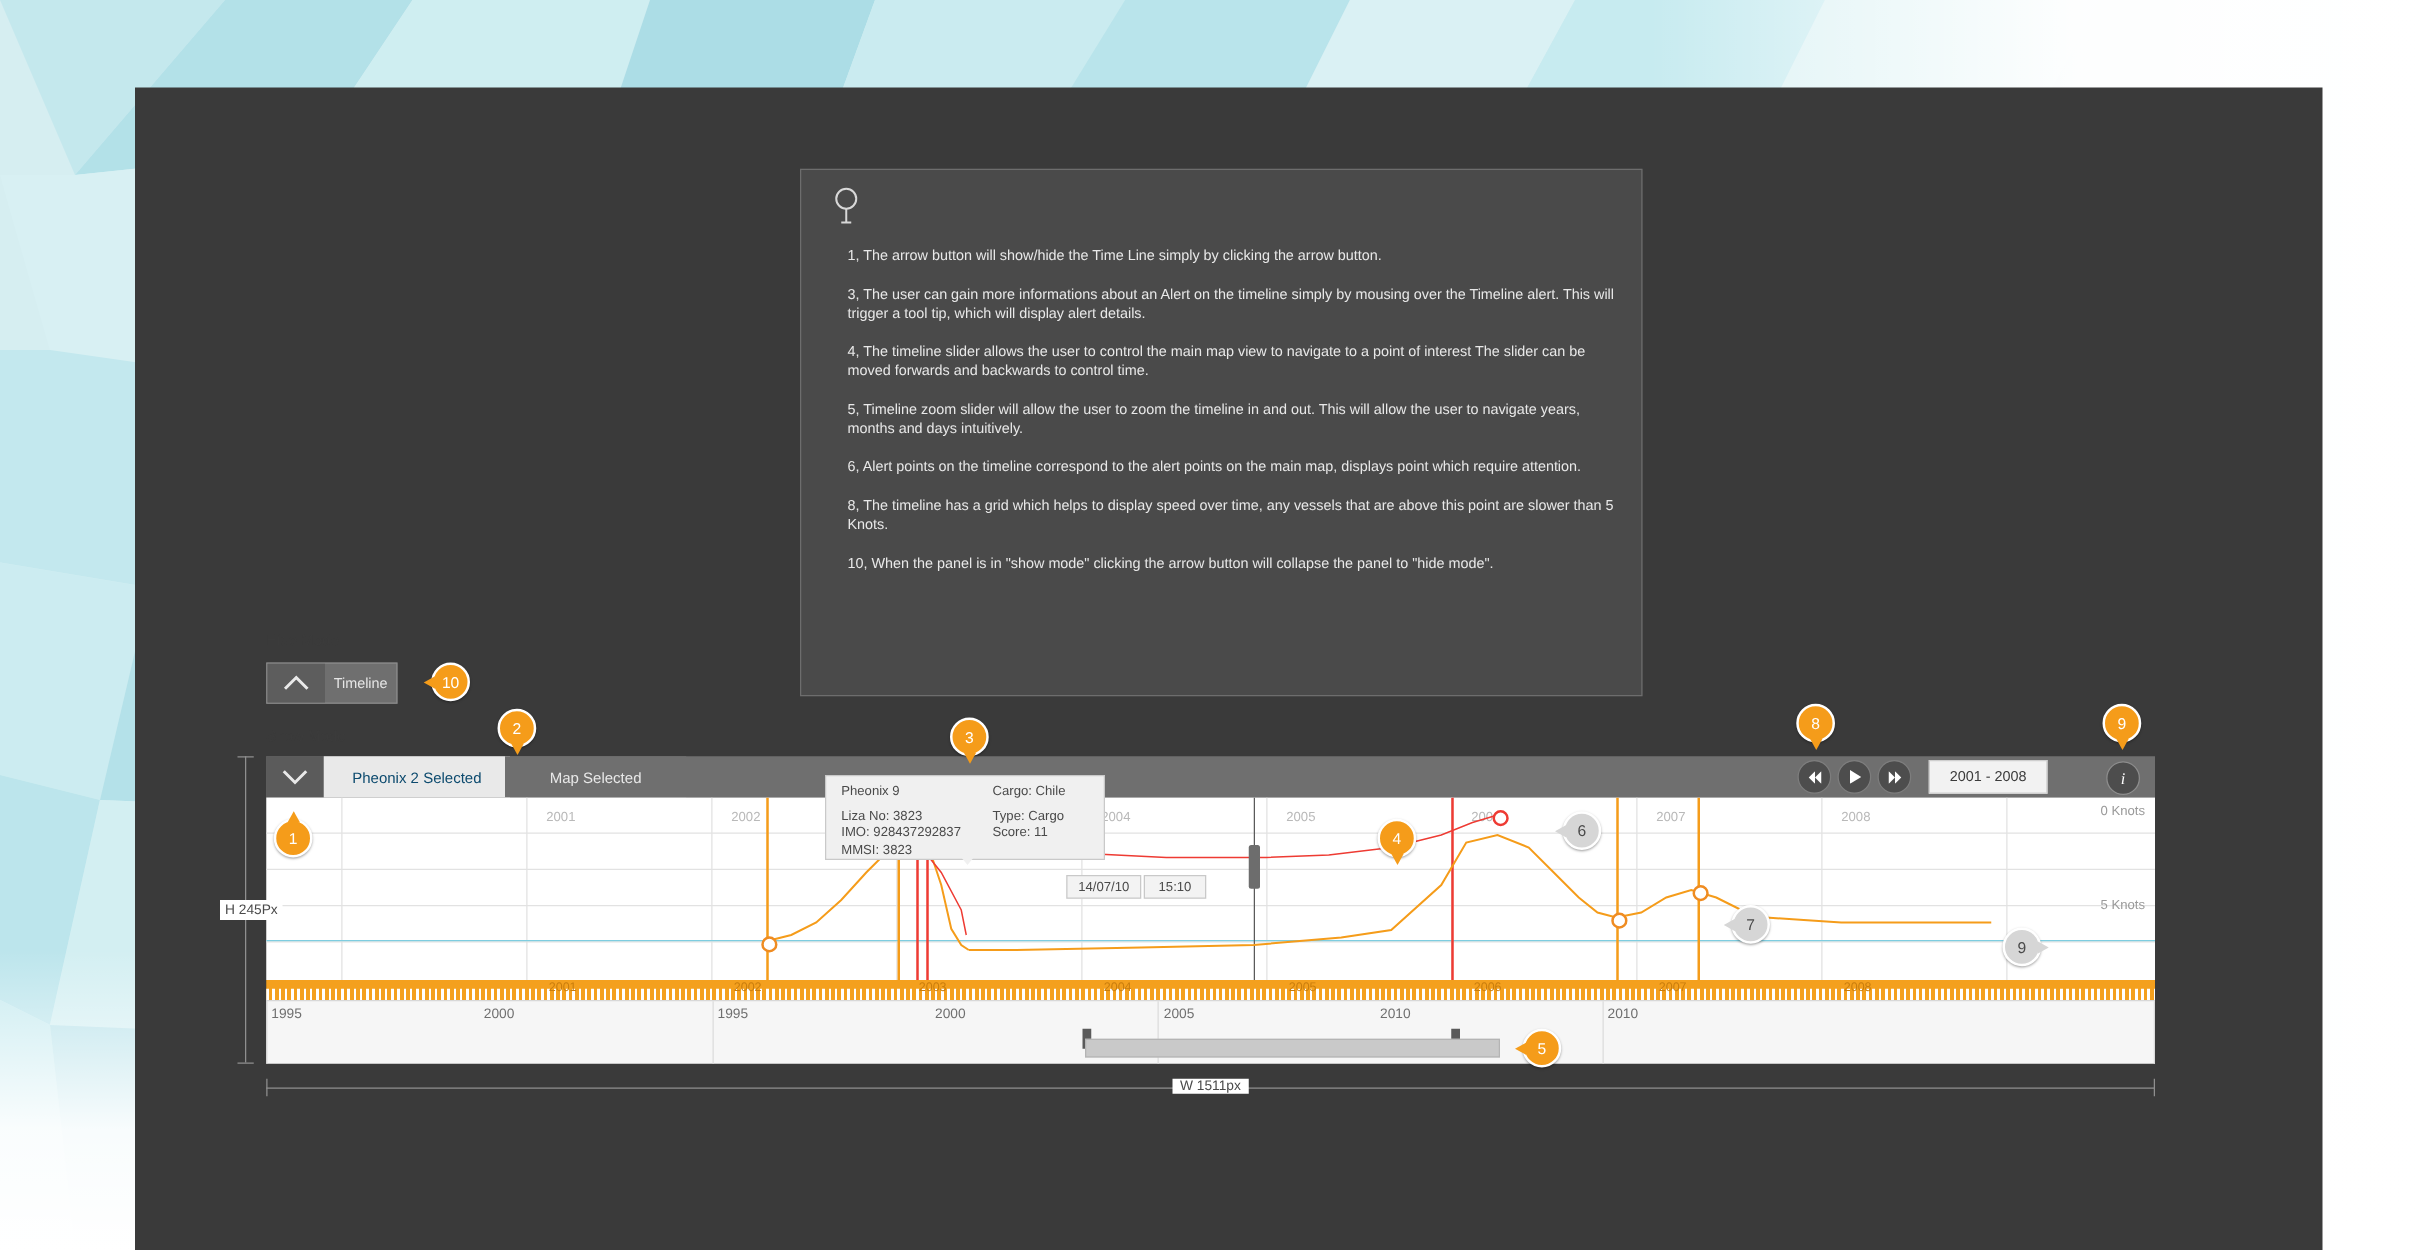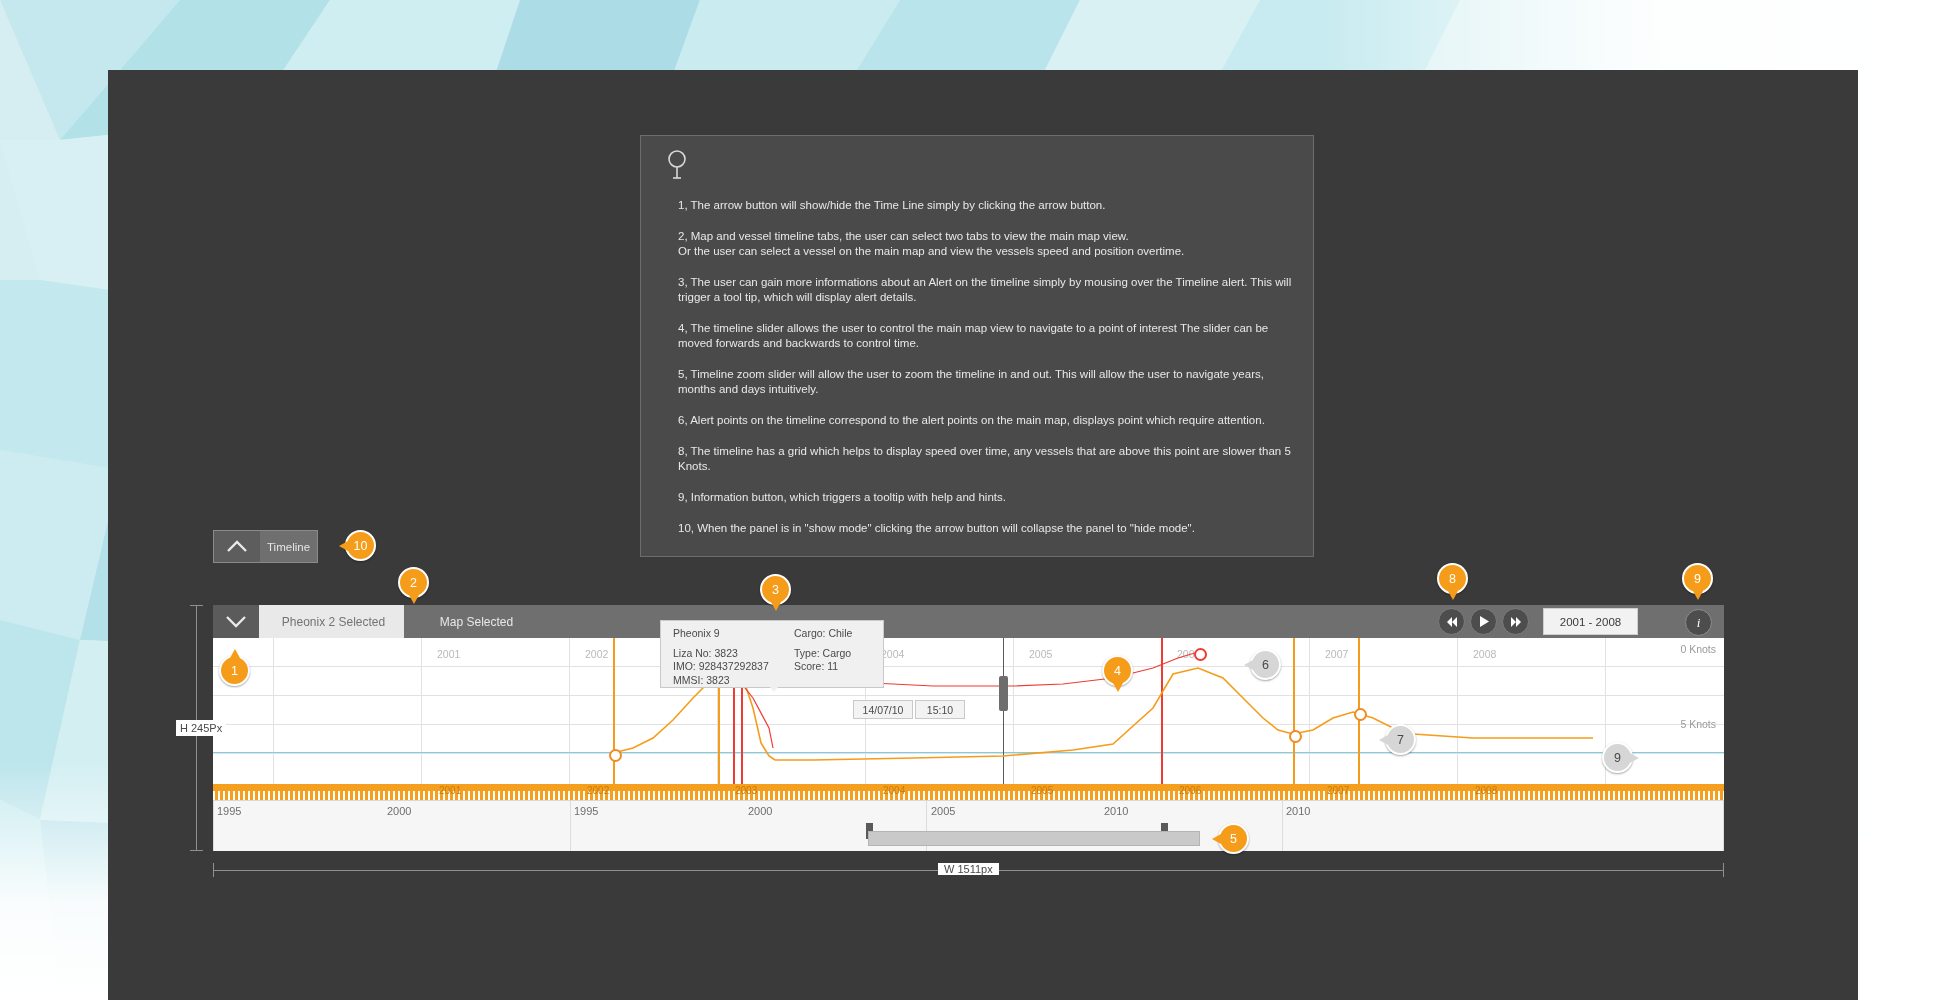--- a/index.html
+++ b/index.html
@@ -39,21 +39,21 @@
   #hidebar{position:absolute;left:213px;top:530px;width:103px;height:31px;
     background:#6f6f6f;border:1px solid #8a8a8a;display:flex;align-items:center;}
   #hidebar .arrowbtn{width:46px;height:31px;background:#5d5d5d;display:flex;align-items:center;justify-content:center;}
   #hidebar .tl{color:#e6e6e6;font-size:11.5px;padding-left:7px;}
 
   
   #tl{position:absolute;left:213px;top:605px;width:1511px;height:245px;}
   #tlhead{position:absolute;left:0;top:0;width:1511px;height:33px;background:#6f6f6f;}
   #tlhead .arrowbtn{position:absolute;left:0;top:0;width:46px;height:33px;background:#5b5b5b;display:flex;align-items:center;justify-content:center;}
   .tab{position:absolute;top:0;height:33px;display:flex;align-items:center;justify-content:center;font-size:12px;}
-  #tab0{left:46px;width:149px;background:#e9e9e9;color:#737373;}
+  #tab0{left:46px;width:149px;background:#e9e9e9;color:#0c4a6e;}
   #tab1{left:191px;width:145px;background:#6f6f6f;color:#e8e8e8;}
 
   
   #ctrlgrp{position:absolute;right:86px;top:4px;height:25px;display:flex;align-items:center;gap:5px;}
   .rbtn{width:25px;height:25px;border-radius:50%;background:#4d4d4d;border:1px solid #7d7d7d;
         display:flex;align-items:center;justify-content:center;color:#fff;font-size:10px;}
   #yrbox{margin-left:9px;width:93px;height:25px;background:#f2f2f2;border:1px solid #cfcfcf;color:#3b3b3b;
         font-size:11.5px;display:flex;align-items:center;justify-content:center;}
   #infobtn{position:absolute;right:12px;top:4px;width:25px;height:25px;border-radius:50%;
         background:#4d4d4d;border:1px solid #8d8d8d;display:flex;align-items:center;justify-content:center;
@@ -161,28 +161,25 @@
 <div id="help">
   <div class="bulb">
     <svg width="24" height="34" viewBox="0 0 24 34">
       <circle cx="12" cy="11" r="8" fill="none" stroke="#d8d8d8" stroke-width="1.6"></circle>
       <line x1="12" y1="19" x2="12" y2="30" stroke="#d8d8d8" stroke-width="1.6"></line>
       <line x1="8" y1="30" x2="16" y2="30" stroke="#d8d8d8" stroke-width="1.6"></line>
     </svg>
   </div>
   <div class="lines">
     <p>1, The arrow button will show/hide the Time Line simply by clicking the arrow button.</p>
-    <p style="white-space:pre-line">2, Map and vessel timeline tabs, the user can select two tabs to view the main map view.
-Or the user can select a vessel on the main map and view the vessels speed and position overtime.</p>
     <p>3, The user can gain more informations about an Alert on the timeline simply by mousing over the Timeline alert. This will trigger a tool tip, which will display alert details.</p>
     <p>4, The timeline slider allows the user to control the main map view to navigate to a point of interest The slider can be moved forwards and backwards to control time.</p>
     <p>5, Timeline zoom slider will allow the user to zoom the timeline in and out. This will allow the user to navigate years, months and days intuitively.</p>
     <p>6, Alert points on the timeline correspond to the alert points on the main map, displays point which require attention.</p>
     <p>8, The timeline has a grid which helps to display speed over time, any vessels that are above this point are slower than 5 Knots.</p>
-    <p>9, Information button, which triggers a tooltip with help and hints.</p>
     <p>10, When the panel is in "show mode" clicking the arrow button will collapse the panel to "hide mode".</p>
   </div>
 </div>
 
 <div class="outlabel" style="left:213px;top:505px;">Hide Mode</div>
 <div class="outlabel" style="left:213px;top:582px;">Show Mode</div>
 
 <div id="hidebar">
   <div class="arrowbtn">
     <svg width="22" height="13" viewBox="0 0 22 13">

